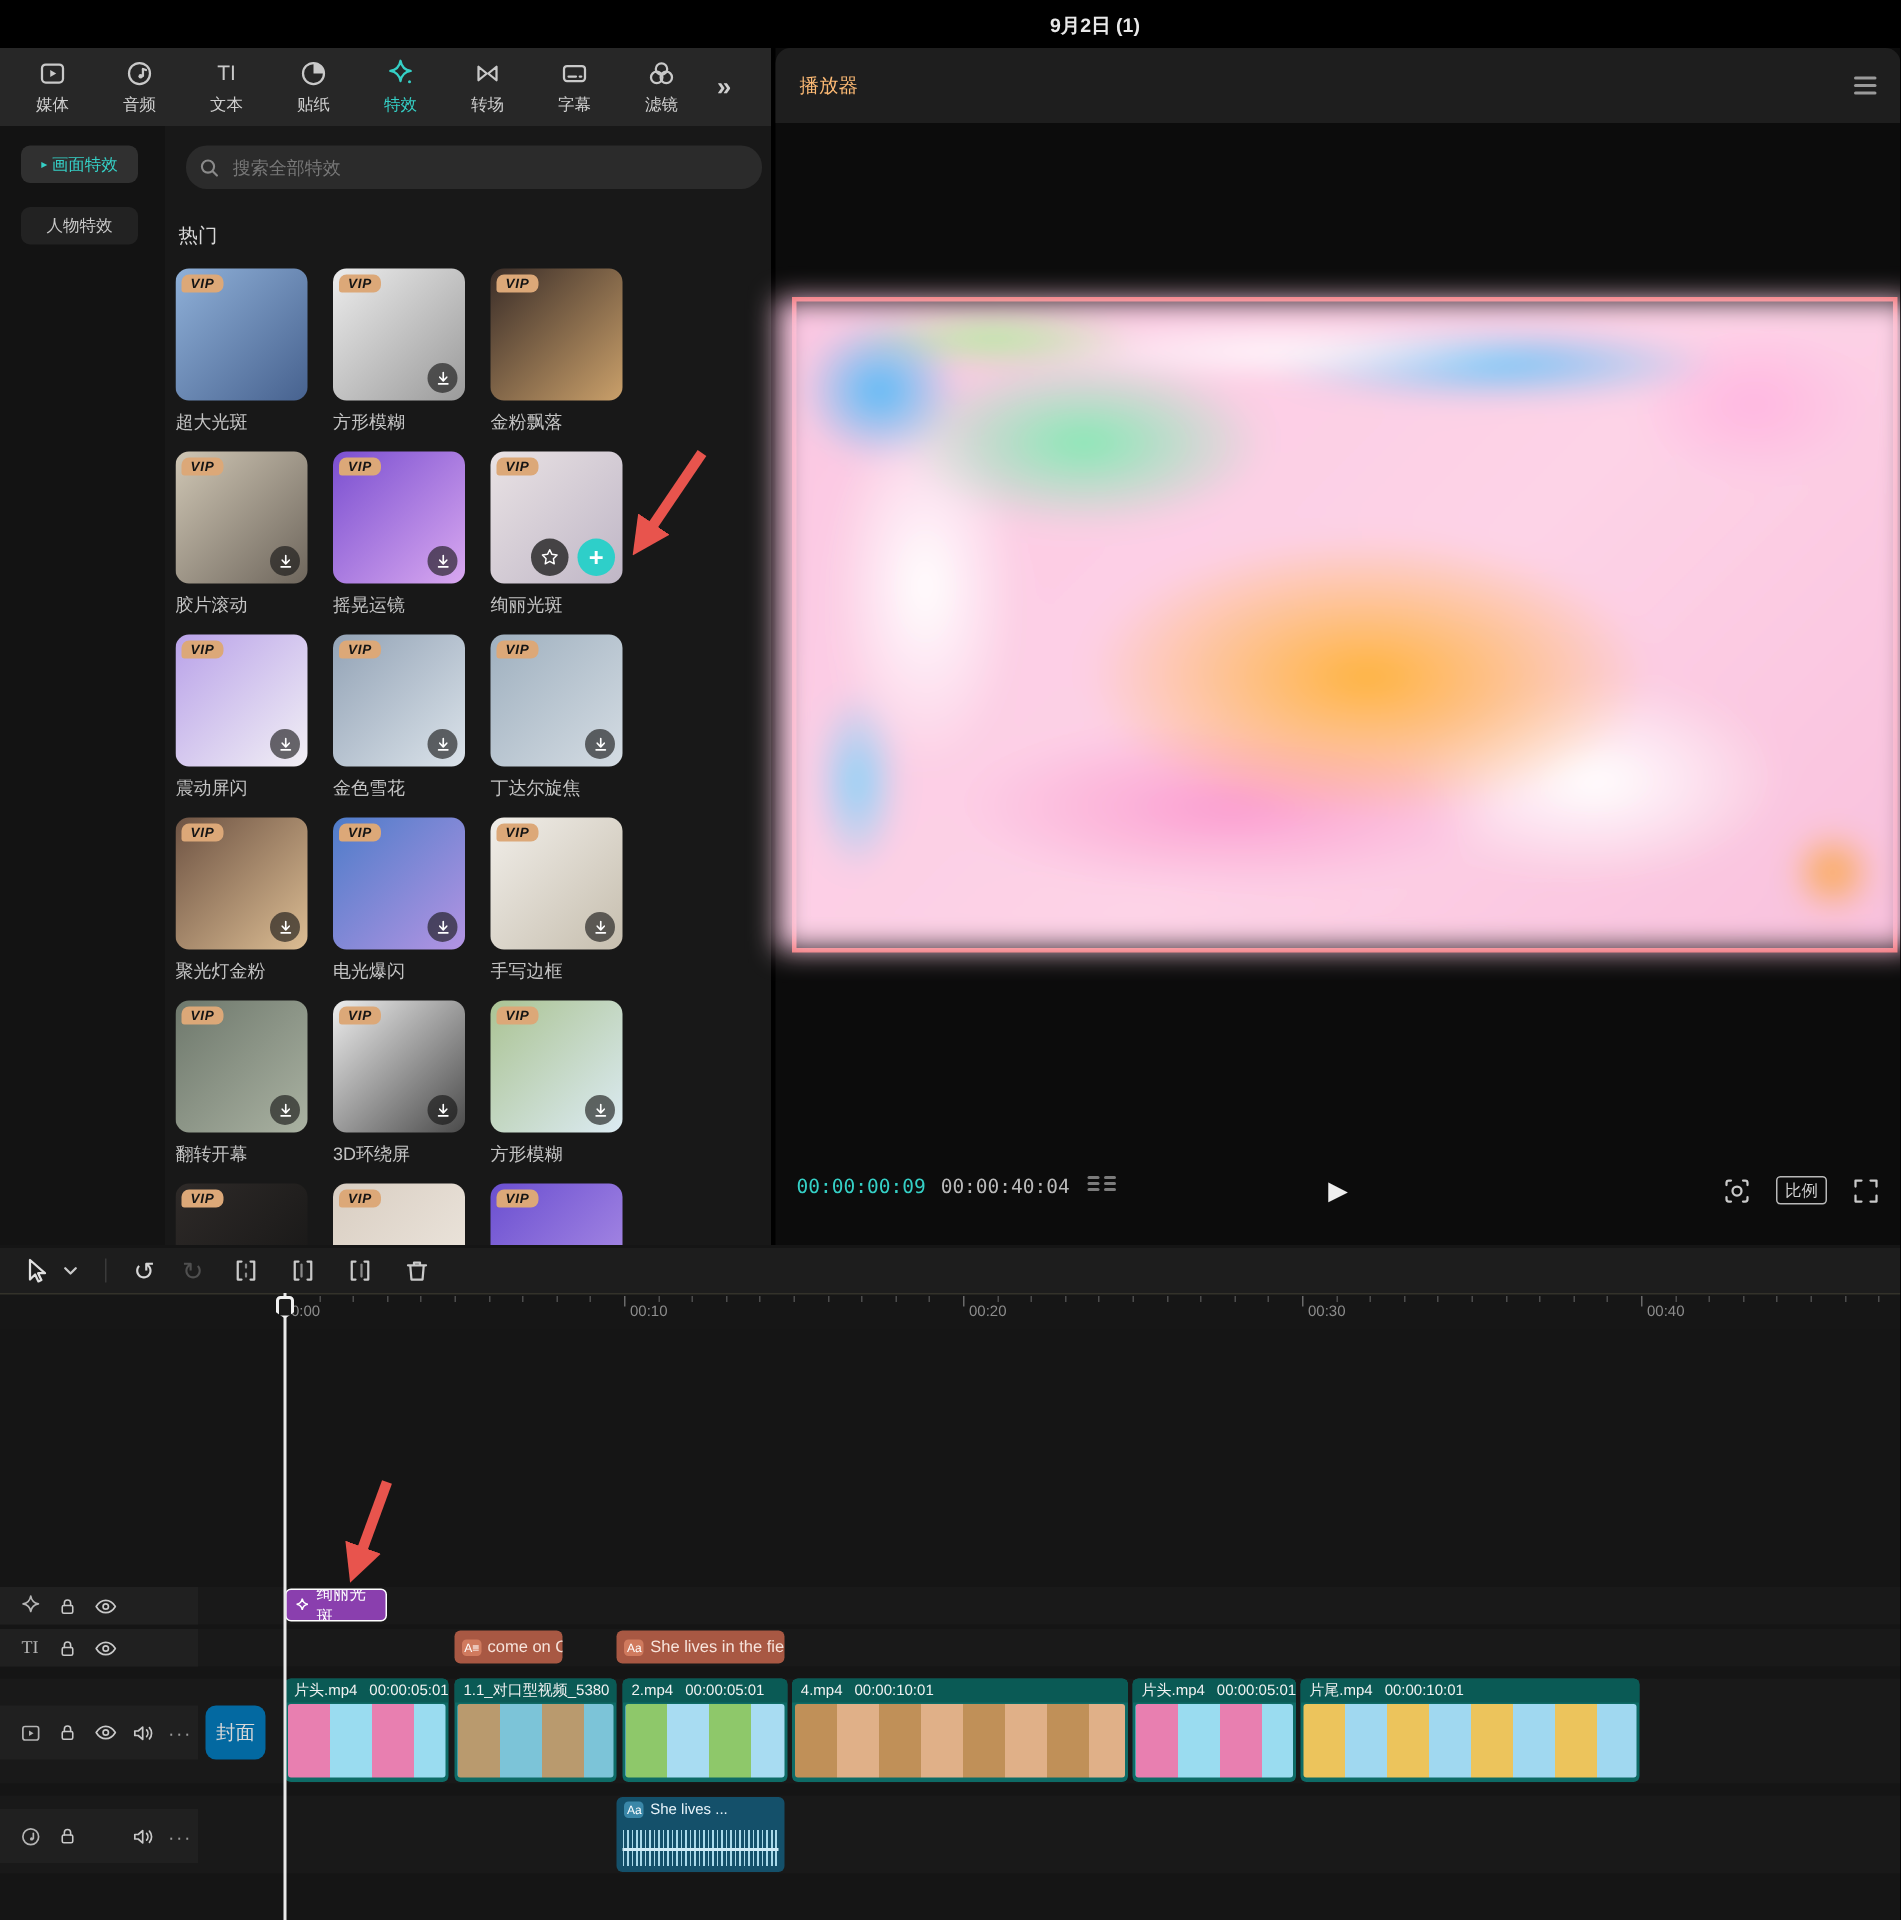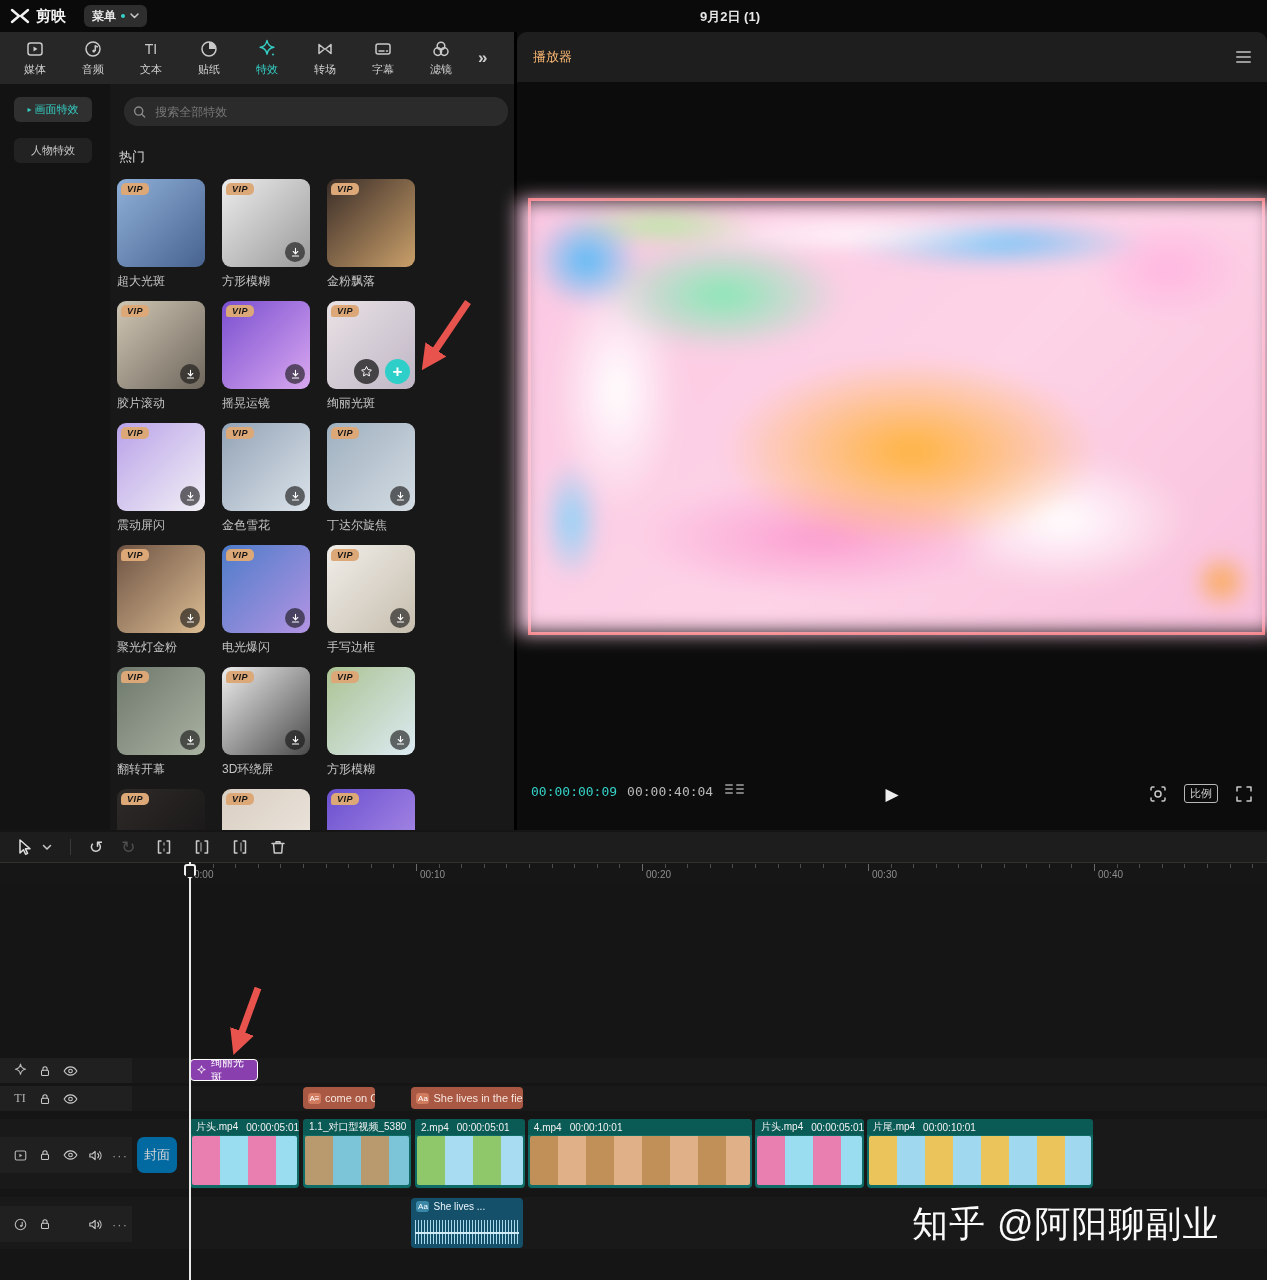--- a/index.html
+++ b/index.html
@@ -108,37 +108,20 @@
   .wave:after{content:"";position:absolute;left:0;right:0;top:50%;height:2px;background:#cfeaf5;}
   .cliptag{display:inline-flex;align-items:center;justify-content:center;background:#d07a5e;border-radius:3px;width:13px;height:11px;font-size:8px;color:#fff;flex:none;}
   .watermark{left:912px;top:1200px;width:330px;color:#fafafa;font-size:36px;font-weight:500;letter-spacing:1px;z-index:40;white-space:nowrap;}
   .arrows{left:0;top:0;z-index:50;pointer-events:none;}
 </style>
 </head>
 <body>
 
 <div class="screen">
 
-  <div class="abs topbar">
-    <div class="logo">
-      <span>
-        <svg width="20" height="16" viewBox="0 0 20 16">
-            <path d="M2 2l7 6-7 6M18 2l-7 6 7 6" stroke="#f2f2f2" stroke-width="2.4" fill="none" stroke-linecap="round" stroke-linejoin="round"></path>
-          </svg>
-      </span>
-      <span>剪映</span>
-    </div>
-    <div class="menu-btn">
-      <span>菜单</span>
-        <span class="menu-dot"></span>
-      <svg width="9" height="6" viewBox="0 0 9 6">
-          <path d="M1 1l3.5 3.5L8 1" class="ic"></path>
-        </svg>
-    </div>
-  </div>
   <div class="abs win-title">9月2日 (1)</div>
 
   <div class="abs left-panel">
     <div class="abs tabbar">
       <div class="tab">
         <svg width="20" height="20" viewBox="0 0 20 20">
             <rect x="3" y="4" width="14" height="12" rx="2.5" class="ic"></rect>
             <path d="M8.5 7.6l4 2.4-4 2.4z" fill="#c9c9c9" stroke="none"></path>
           </svg>
         <span class="lb">媒体</span>
@@ -676,21 +659,20 @@
             <span>She lives ...</span>
           </div>
           <div class="wave"></div>
         </div>
       </div>
 
     <div class="abs playhead-line"></div>
     <div class="abs playhead-cap"></div>
   </div>
 
-  <div class="abs watermark">知乎 @阿阳聊副业</div>
 
   <svg class="abs arrows" width="1267" height="1280" viewBox="0 0 1267 1280">
     <defs>
       <marker id="ah" viewBox="0 0 6 6" refX="4.2" refY="3" markerWidth="3.6" markerHeight="3.6" orient="auto">
         <path d="M0 0L6 3L0 6z" fill="#e8544d"></path>
       </marker>
     </defs>
     <line x1="468" y1="302" x2="426" y2="364" stroke="#e8544d" stroke-width="7" marker-end="url(#ah)"></line>
     <line x1="258" y1="988" x2="236" y2="1048" stroke="#e8544d" stroke-width="7" marker-end="url(#ah)"></line>
   </svg>

